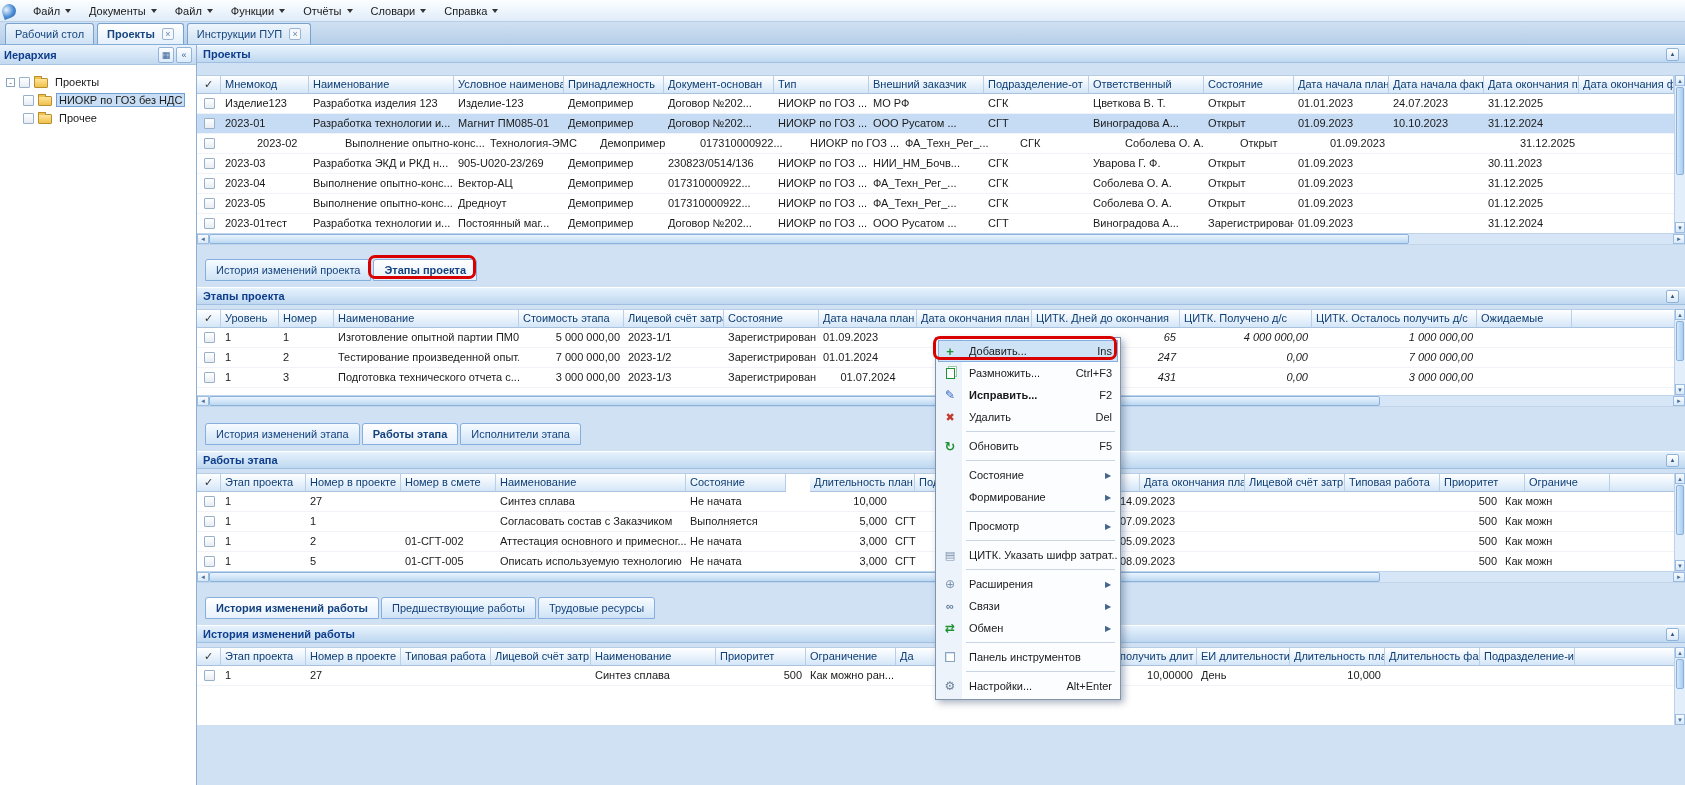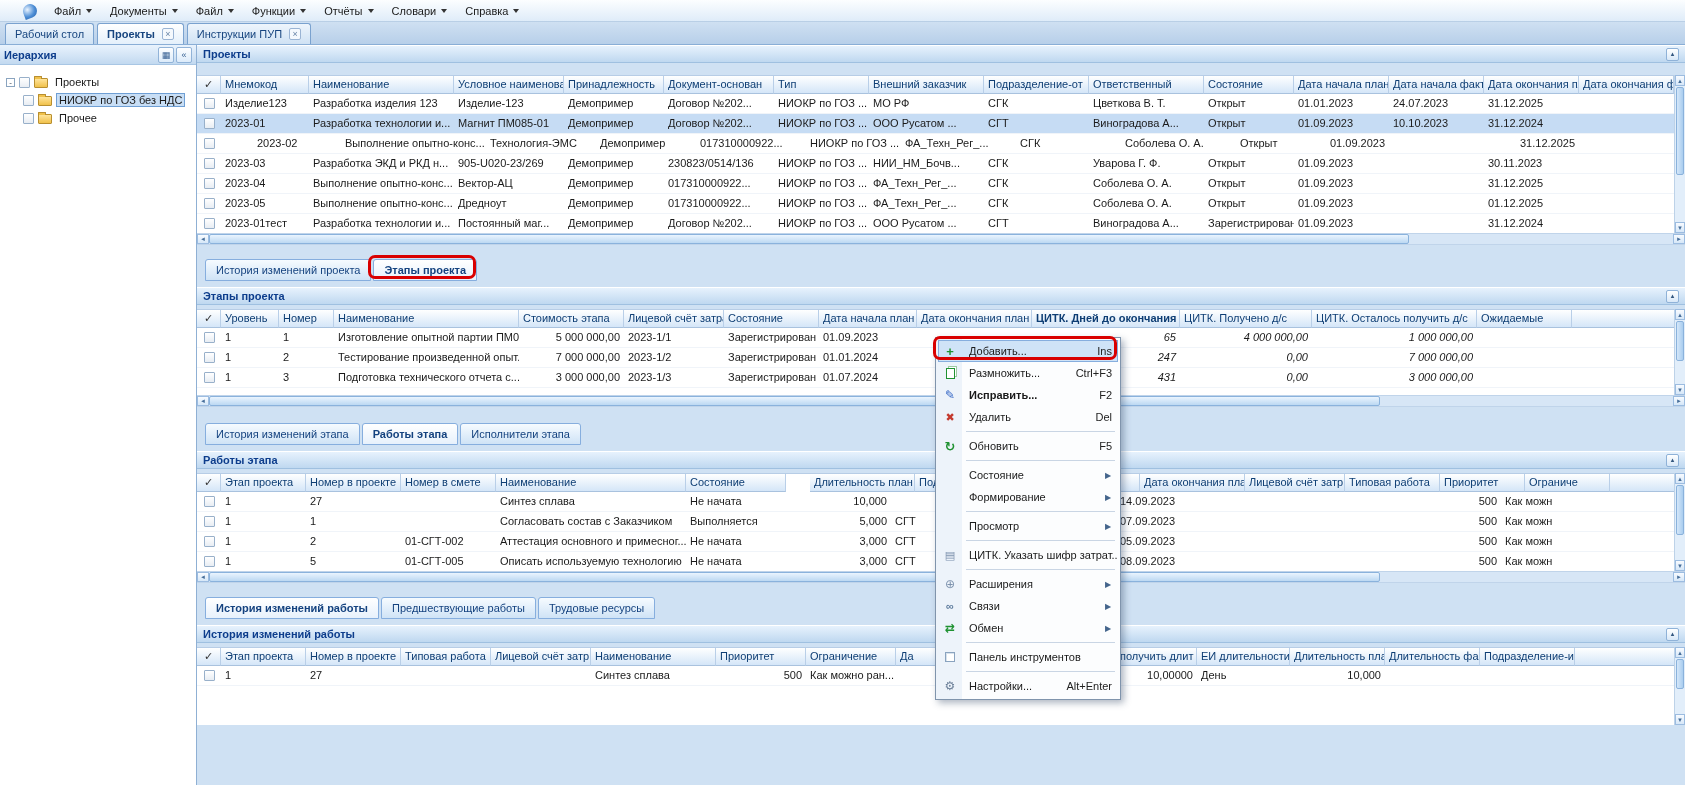--- a/index.html
+++ b/index.html
@@ -1,20 +1,20 @@
 <!DOCTYPE html>
 <html><head>
 <meta charset="utf-8">
 <style>
   *{margin:0;padding:0;box-sizing:border-box;}
   html,body{width:1685px;height:785px;overflow:hidden;background:#cfe1f3;
     font-family:"Liberation Sans","DejaVu Sans",sans-serif;font-size:11px;color:#1a1a1a;}
 
   
-  .menubar{height:22px;display:flex;align-items:center;padding:0 23px;
+  .menubar{height:22px;display:flex;align-items:center;padding:0 2px;
     background:linear-gradient(#fcfeff,#dfecf9);border-bottom:1px solid #b9cfe6;}
   .logo{width:14px;height:14px;border-radius:50% 50% 50% 0;margin-right:8px;flex:none;
     background:radial-gradient(circle at 35% 35%,#eaf4ff,#4f8fd6 55%,#1f5ca8);transform:rotate(-20deg);}
   .mb-items{display:flex;align-items:center;}
   .mb-item{display:flex;align-items:center;gap:5px;padding:3px 9px;border-radius:2px;cursor:default;}
   .caret{width:0;height:0;border-left:3px solid transparent;border-right:3px solid transparent;border-top:4px solid #333;}
 
   
   .tabbar{height:23px;background:linear-gradient(#cfe0f2,#b7cfe9);display:flex;align-items:flex-end;
     gap:3px;padding:2px 5px 0;border-bottom:1px solid #89aed6;}
@@ -400,21 +400,21 @@
           <div class="g-hrow">
             <div class="g-h cbh" style="width: 24px;">✓</div>
             <div class="g-h" style="width: 58px;">Уровень</div>
             <div class="g-h" style="width: 55px;">Номер</div>
             <div class="g-h" style="width: 185px;">Наименование</div>
             <div class="g-h" style="width: 105px;">Стоимость этапа</div>
             <div class="g-h" style="width: 100px;">Лицевой счёт затрат</div>
             <div class="g-h" style="width: 95px;">Состояние</div>
             <div class="g-h" style="width: 98px;">Дата начала план</div>
             <div class="g-h" style="width: 115px;">Дата окончания план</div>
-            <div class="g-h" style="width: 148px; font-weight: bold;">ЦИТК. Дней до окончания</div>
+            <div class="g-h" style="width: 148px;">ЦИТК. Дней до окончания</div>
             <div class="g-h" style="width: 132px;">ЦИТК. Получено д/с</div>
             <div class="g-h" style="width: 165px;">ЦИТК. Осталось получить д/с</div>
             <div class="g-h" style="width: 95px;">Ожидаемые</div>
             <div class="g-h fill"></div>
           </div>
           <div class="g-row">
             <div class="g-c cbcell" style="width: 24px;">
               <span class="cb"></span>
             </div>
             <div class="g-c" style="width: 58px;">1</div>
@@ -452,21 +452,21 @@
           <div class="g-row">
             <div class="g-c cbcell" style="width: 24px;">
               <span class="cb"></span>
             </div>
             <div class="g-c" style="width: 58px;">1</div>
             <div class="g-c" style="width: 55px;">3</div>
             <div class="g-c" style="width: 185px;">Подготовка технического отчета с...</div>
             <div class="g-c r" style="width: 105px;">3 000 000,00</div>
             <div class="g-c" style="width: 100px;">2023-1/3</div>
             <div class="g-c" style="width: 95px;">Зарегистрирован</div>
-            <div class="g-c" style="width: 98px;">01.07.2024</div>
+            <div class="g-c" style="width: 98px; text-align: center;">01.07.2024</div>
             <div class="g-c" style="width: 115px;"></div>
             <div class="g-c r i" style="width: 148px;">431</div>
             <div class="g-c r i" style="width: 132px;">0,00</div>
             <div class="g-c r i" style="width: 165px;">3 000 000,00</div>
             <div class="g-c" style="width: 95px;"></div>
             <div class="g-c fill"></div>
           </div>
         </div>
       <div class="vscroll">
           <div class="vs-btn">▲</div>

